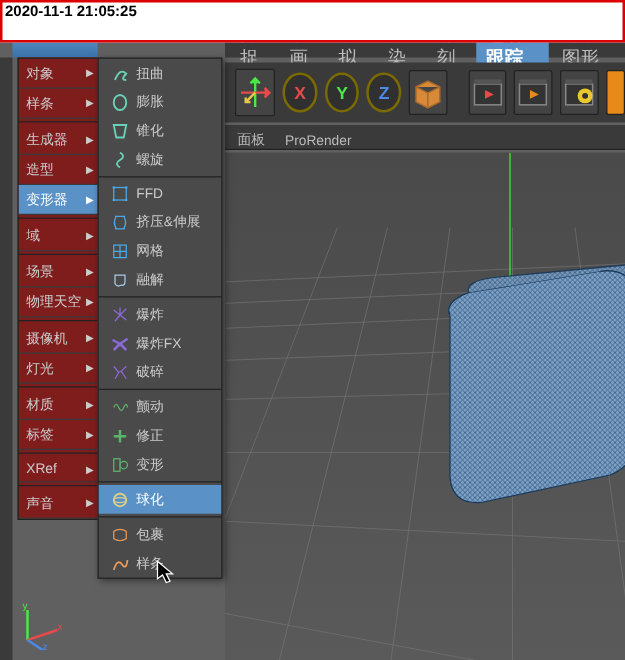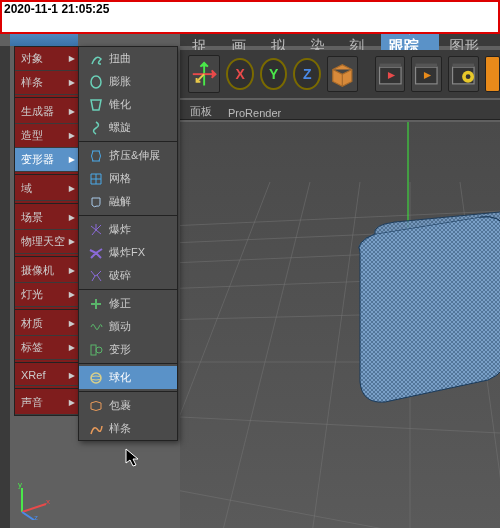--- a/index.html
+++ b/index.html
@@ -155,20 +155,32 @@
         <svg viewBox="0 0 14 14">
           <path d="M7 1 Q12 4 7 7 Q2 10 7 13" fill="none" stroke="#6bd0b8" stroke-width="1.5"></path>
         </svg>
       </span>
       <span>螺旋</span>
     </div>
     <div class="sep"></div>
     <div class="sitem">
       <span class="sicon">
         <svg viewBox="0 0 14 14">
+          <rect x="2" y="2" width="10" height="10" fill="none" stroke="#4aa9e8"></rect>
+          <circle cx="2" cy="2" r="1" fill="#4aa9e8"></circle>
+          <circle cx="12" cy="2" r="1" fill="#4aa9e8"></circle>
+          <circle cx="2" cy="12" r="1" fill="#4aa9e8"></circle>
+          <circle cx="12" cy="12" r="1" fill="#4aa9e8"></circle>
+        </svg>
+      </span>
+      <span>FFD</span>
+    </div>
+    <div class="sitem">
+      <span class="sicon">
+        <svg viewBox="0 0 14 14">
           <path d="M3 2 h8 M3 12 h8 M4 2 Q1 7 4 12 M10 2 Q13 7 10 12" stroke="#4aa9e8" fill="none"></path>
         </svg>
       </span>
       <span>挤压&amp;伸展</span>
     </div>
     <div class="sitem">
       <span class="sicon">
         <svg viewBox="0 0 14 14">
           <path d="M2 2 h10 v10 h-10 Z M2 7 h10 M7 2 v10" stroke="#4aa9e8" fill="none"></path>
         </svg>
@@ -205,32 +217,32 @@
         <svg viewBox="0 0 14 14">
           <path d="M2 2 L6 7 L3 12 M12 2 L8 6 L12 12 M6 7 L8 6" stroke="#8a6ad8" fill="none"></path>
         </svg>
       </span>
       <span>破碎</span>
     </div>
     <div class="sep"></div>
     <div class="sitem">
       <span class="sicon">
         <svg viewBox="0 0 14 14">
+          <path d="M2 7 Q4 2 6 7 Q8 12 10 7 Q12 2 13 7" stroke="#5ab56a" fill="none"></path>
+        </svg>
+      </span>
+      <span>颤动</span>
+    </div>
+    <div class="sitem">
+      <span class="sicon">
+        <svg viewBox="0 0 14 14">
           <path d="M7 2 v10 M2 7 h10" stroke="#5ab56a" stroke-width="2"></path>
         </svg>
       </span>
       <span>修正</span>
-    </div>
-    <div class="sitem">
-      <span class="sicon">
-        <svg viewBox="0 0 14 14">
-          <path d="M2 7 Q4 2 6 7 Q8 12 10 7 Q12 2 13 7" stroke="#5ab56a" fill="none"></path>
-        </svg>
-      </span>
-      <span>颤动</span>
     </div>
     <div class="sitem">
       <span class="sicon">
         <svg viewBox="0 0 14 14">
           <rect x="2" y="2" width="5" height="10" fill="none" stroke="#5ab56a"></rect>
           <circle cx="10" cy="7" r="3" fill="none" stroke="#5ab56a"></circle>
         </svg>
       </span>
       <span>变形</span>
     </div>

